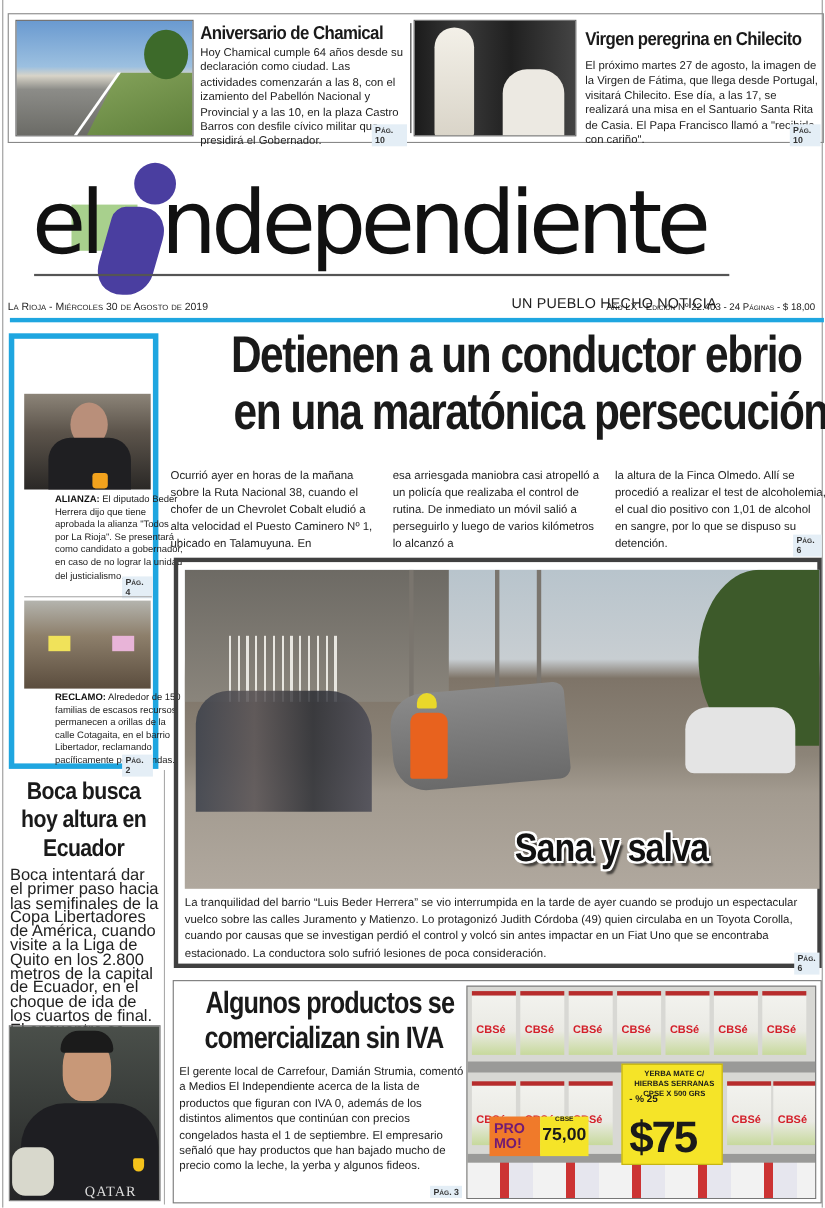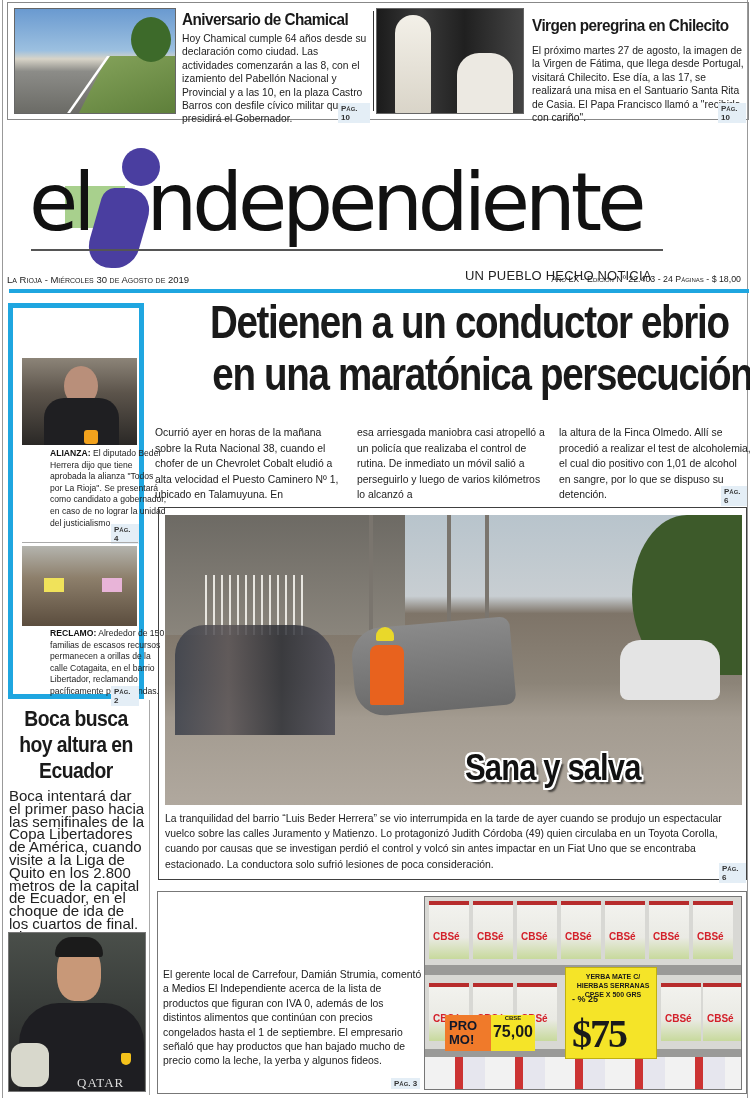--- a/index.html
+++ b/index.html
@@ -1,20 +1,20 @@
 <!DOCTYPE html>
 <html><head>
 <meta charset="utf-8">
 <style>
   * { box-sizing: border-box; margin: 0; padding: 0; }
   body { width: 750px; height: 1098px; background: #fff; font-family: "Liberation Sans", sans-serif; color: #1a1a1a; position: relative; overflow: hidden; }
   .page { position: absolute; left: 2px; top: 0; width: 746px; height: 1098px; border-left: 1px solid #999; border-right: 1px solid #999; }
 
   
-  .teaser-bar { position: absolute; left: 4px; top: 2px; width: 742px; height: 118px; border: 1px solid #888; }
+  .teaser-bar { position: absolute; left: 4px; top: 12px; width: 742px; height: 118px; border: 1px solid #888; }
   .teaser { position: absolute; top: 5px; height: 108px; }
   .teaser .photo { position: absolute; left: 0; top: 0; height: 106px; border: 1px solid #666; }
   .teaser h3 { position: absolute; font-family: "Liberation Sans", sans-serif; font-weight: 700; font-size: 17px; letter-spacing: -0.6px; transform: scaleX(0.9); transform-origin: left top; white-space: nowrap; }
   .teaser p { position: absolute; font-size: 10.3px; line-height: 13.4px; color: #222; }
   .pag { position: absolute; font-size: 8px; font-weight: 700; color: #333; background: #e4eef6; padding: 1px 3px; font-variant: small-caps; }
   .t1 { left: 6px; width: 356px; }
   .t1 .photo { width: 162px; background: linear-gradient(180deg,#6a9ad0 0%,#9cc0e0 40%,#d8d4c8 48%,#8c8c88 60%,#6b6b66 100%); }
   .t1 .grass { position:absolute; right:0; bottom:0; width:60%; height:55%; background: linear-gradient(160deg,#86a45c,#5e7f3a); clip-path: polygon(30% 0,100% 0,100% 100%,0 100%); }
   .t1 .line { position:absolute; left:45%; bottom:0; width:3px; height:55%; background:#fff; transform: skewX(-35deg); }
   .t1 .tree { position:absolute; right:4px; top:8px; width:40px; height:45px; border-radius:50%; background:#3d6a2a; }
@@ -76,21 +76,21 @@
   .col-rule-left { position: absolute; left: 146px; top: 700px; width: 1px; height: 395px; background: #aaa; }
 
   
   .main-head { position: absolute; left: 150px; top: 296px; width: 596px; text-align: center; font-weight: 700; font-size: 47px; line-height: 52px; letter-spacing: -1.6px; }
   .main-head span { display: inline-block; transform: scaleX(0.82); transform-origin: center; white-space: nowrap; }
   .main-cols { position: absolute; left: 152px; top: 425px; width: 596px; display: flex; gap: 10px; }
   .main-cols .col { flex: 1; font-size: 10.4px; line-height: 15.6px; color: #222; }
   .main-pag { left: 718px; top: 486px; }
 
   
-  .crash-box { position: absolute; left: 155px; top: 507px; width: 589px; height: 373px; border: 1px solid #404040; }
+  .crash-box { position: absolute; left: 155px; top: 507px; width: 589px; height: 373px; border: 4px solid #404040; }
   .crash-photo { position: absolute; left: 6px; top: 7px; width: 577px; height: 290px; overflow: hidden; background: linear-gradient(180deg,#b8c4cc 0%,#c8ced2 28%,#7e7468 34%,#8c8478 58%,#a39b90 70%,#b0a89e 100%); }
   .crash-photo .house { position:absolute; left:0; top:0; width:240px; height:120px; background: linear-gradient(180deg,#6d6a64,#8a857c); }
   .crash-photo .fence { position:absolute; left:40px; top:60px; width:100px; height:60px; background: repeating-linear-gradient(90deg,#e8e6e0 0 2px,transparent 2px 8px); }
   .crash-photo .car { position:absolute; left:188px; top:108px; width:160px; height:88px; background: linear-gradient(180deg,#8a8a8a,#6a6a6a); border-radius: 30px 10px 10px 30px; transform: rotate(-5deg); }
   .crash-photo .firefighter { position:absolute; left:205px; top:130px; width:34px; height:60px; background:#e8621e; border-radius:8px 8px 2px 2px; }
   .crash-photo .helmet { position:absolute; left:211px; top:112px; width:18px; height:14px; background:#e9d82a; border-radius:10px 10px 2px 2px; }
   .crash-photo .crowd { position:absolute; left:10px; top:110px; width:160px; height:110px; background: linear-gradient(90deg,#3a3f4a,#5a5456,#2d2f35,#4a4a55); border-radius: 30px 40px 0 0; opacity: 0.85; }
   .crash-photo .whitecar { position:absolute; left:455px; top:125px; width:100px; height:60px; background:#e4e4e4; border-radius: 20px 20px 8px 8px; }
   .crash-photo .tree { position:absolute; right:0; top:0; width:110px; height:160px; background:#3d5a2a; border-radius: 50% 0 0 50%; }
   .crash-photo .pole { position:absolute; width:4px; height:140px; background:#7a756e; top:0; }
@@ -105,22 +105,22 @@
   .iva-text { position: absolute; left: 5px; top: 76px; width: 260px; font-size: 10.4px; line-height: 14.4px; color: #222; }
   .iva-text b { font-weight: 400; color: #111; }
   .iva-pag { left: 233px; top: 186px; }
   .iva-photo { position: absolute; left: 266px; top: 4px; width: 318px; height: 194px; border: 1px solid #777; overflow: hidden; background: #d8d8d4; padding-left: 36px; }
   .shelf { position: absolute; left: 0; width: 318px; height: 10px; background: #9a9a98; }
   .pkg { position: absolute; width: 40px; height: 58px; background: linear-gradient(180deg,#f2f2ee 0%,#eaeae4 60%,#c7d99c 100%); border-top: 4px solid #b72c2c; }
   .pkg i { position:absolute; left:4px; top:26px; font-style:normal; font-weight:700; font-size:10px; color:#d3202a; font-family:"Liberation Sans", sans-serif; }
   .price-sign { position: absolute; left: 140px; top: 70px; width: 92px; height: 92px; background: #f5e428; border: 1px solid #c0b010; }
   .price-sign .l1 { position:absolute; left:4px; top:4px; font-size:7px; font-weight:700; line-height:9px; width:86px; text-align:center; }
   .price-sign .l2 { position:absolute; left:6px; top:26px; font-size:9px; font-weight:700; }
-  .price-sign .big { position:absolute; left:6px; top:44px; font-size:40px; font-weight:700; line-height:44px; letter-spacing:-2px;font-family:Liberation Serif, serif; }
-  .promo { position: absolute; left: 20px; top: 118px; width: 46px; height: 36px; background: #f07a2a; color: #0f172a; font-weight: 700; font-size: 13px; line-height: 14px; padding: 4px; }
+  .price-sign .big { position:absolute; left:6px; top:44px; font-size:40px; font-weight:700; line-height:44px; letter-spacing:-2px; }
+  .promo { position: absolute; left: 20px; top: 118px; width: 46px; height: 36px; background: #f07a2a; color: #701a75; font-weight: 700; font-size: 13px; line-height: 14px; padding: 4px; }
   .promo-price { position: absolute; left: 66px; top: 118px; width: 44px; height: 36px; background: #f5e428; font-weight: 700; font-size: 16px; text-align:center; padding-top: 8px; }
   .promo-price small { position:absolute; left:0; top:0; width:44px; font-size:6px; text-align:center; }
   .sugar { position:absolute; left:0; top:160px; width:318px; height:34px; background: repeating-linear-gradient(90deg,#f2f2f2 0 30px,#c33 30px 38px,#e6e6ee 38px 60px); }
 </style>
 </head>
 <body>
 
 <div class="page">
 
   <div class="teaser-bar">
@@ -211,20 +211,24 @@
       <div class="helmet"></div>
         <div class="firefighter"></div>
       <div class="whitecar"></div>
       <div class="sana">Sana y salva</div>
     </div>
     <div class="crash-caption">La tranquilidad del barrio “Luis Beder Herrera” se vio interrumpida en la tarde de ayer cuando se produjo un espectacular vuelco sobre las calles Juramento y Matienzo. Lo protagonizó Judith Córdoba (49) quien circulaba en un Toyota Corolla, cuando por causas que se investigan perdió el control y volcó sin antes impactar en un Fiat Uno que se encontraba estacionado. La conductora solo sufrió lesiones de poca consideración.</div>
     <span class="pag crash-pag">Pág. 6</span>
   </div>
 
   <div class="iva-box">
+    <div class="iva-title">
+      <span>Algunos productos se</span><br>
+      <span>comercializan sin IVA</span>
+    </div>
     <div class="iva-text"><span>El gerente local de Carrefour, Damián Strumia, comentó a </span><b>Medios El Independiente</b><span> acerca de la lista de productos que figuran con IVA 0, además de los distintos alimentos que continúan con precios congelados hasta el 1 de septiembre. El empresario señaló que hay productos que han bajado mucho de precio como la leche, la yerba y algunos fideos.</span></div>
     <span class="pag iva-pag">Pág. 3</span>
     <div class="iva-photo">
       <div class="pkg" style="left:4px;top:4px">
           <i>CBSé</i>
         </div>
       <div class="pkg" style="left:48px;top:4px">
           <i>CBSé</i>
         </div>
       <div class="pkg" style="left:92px;top:4px">

